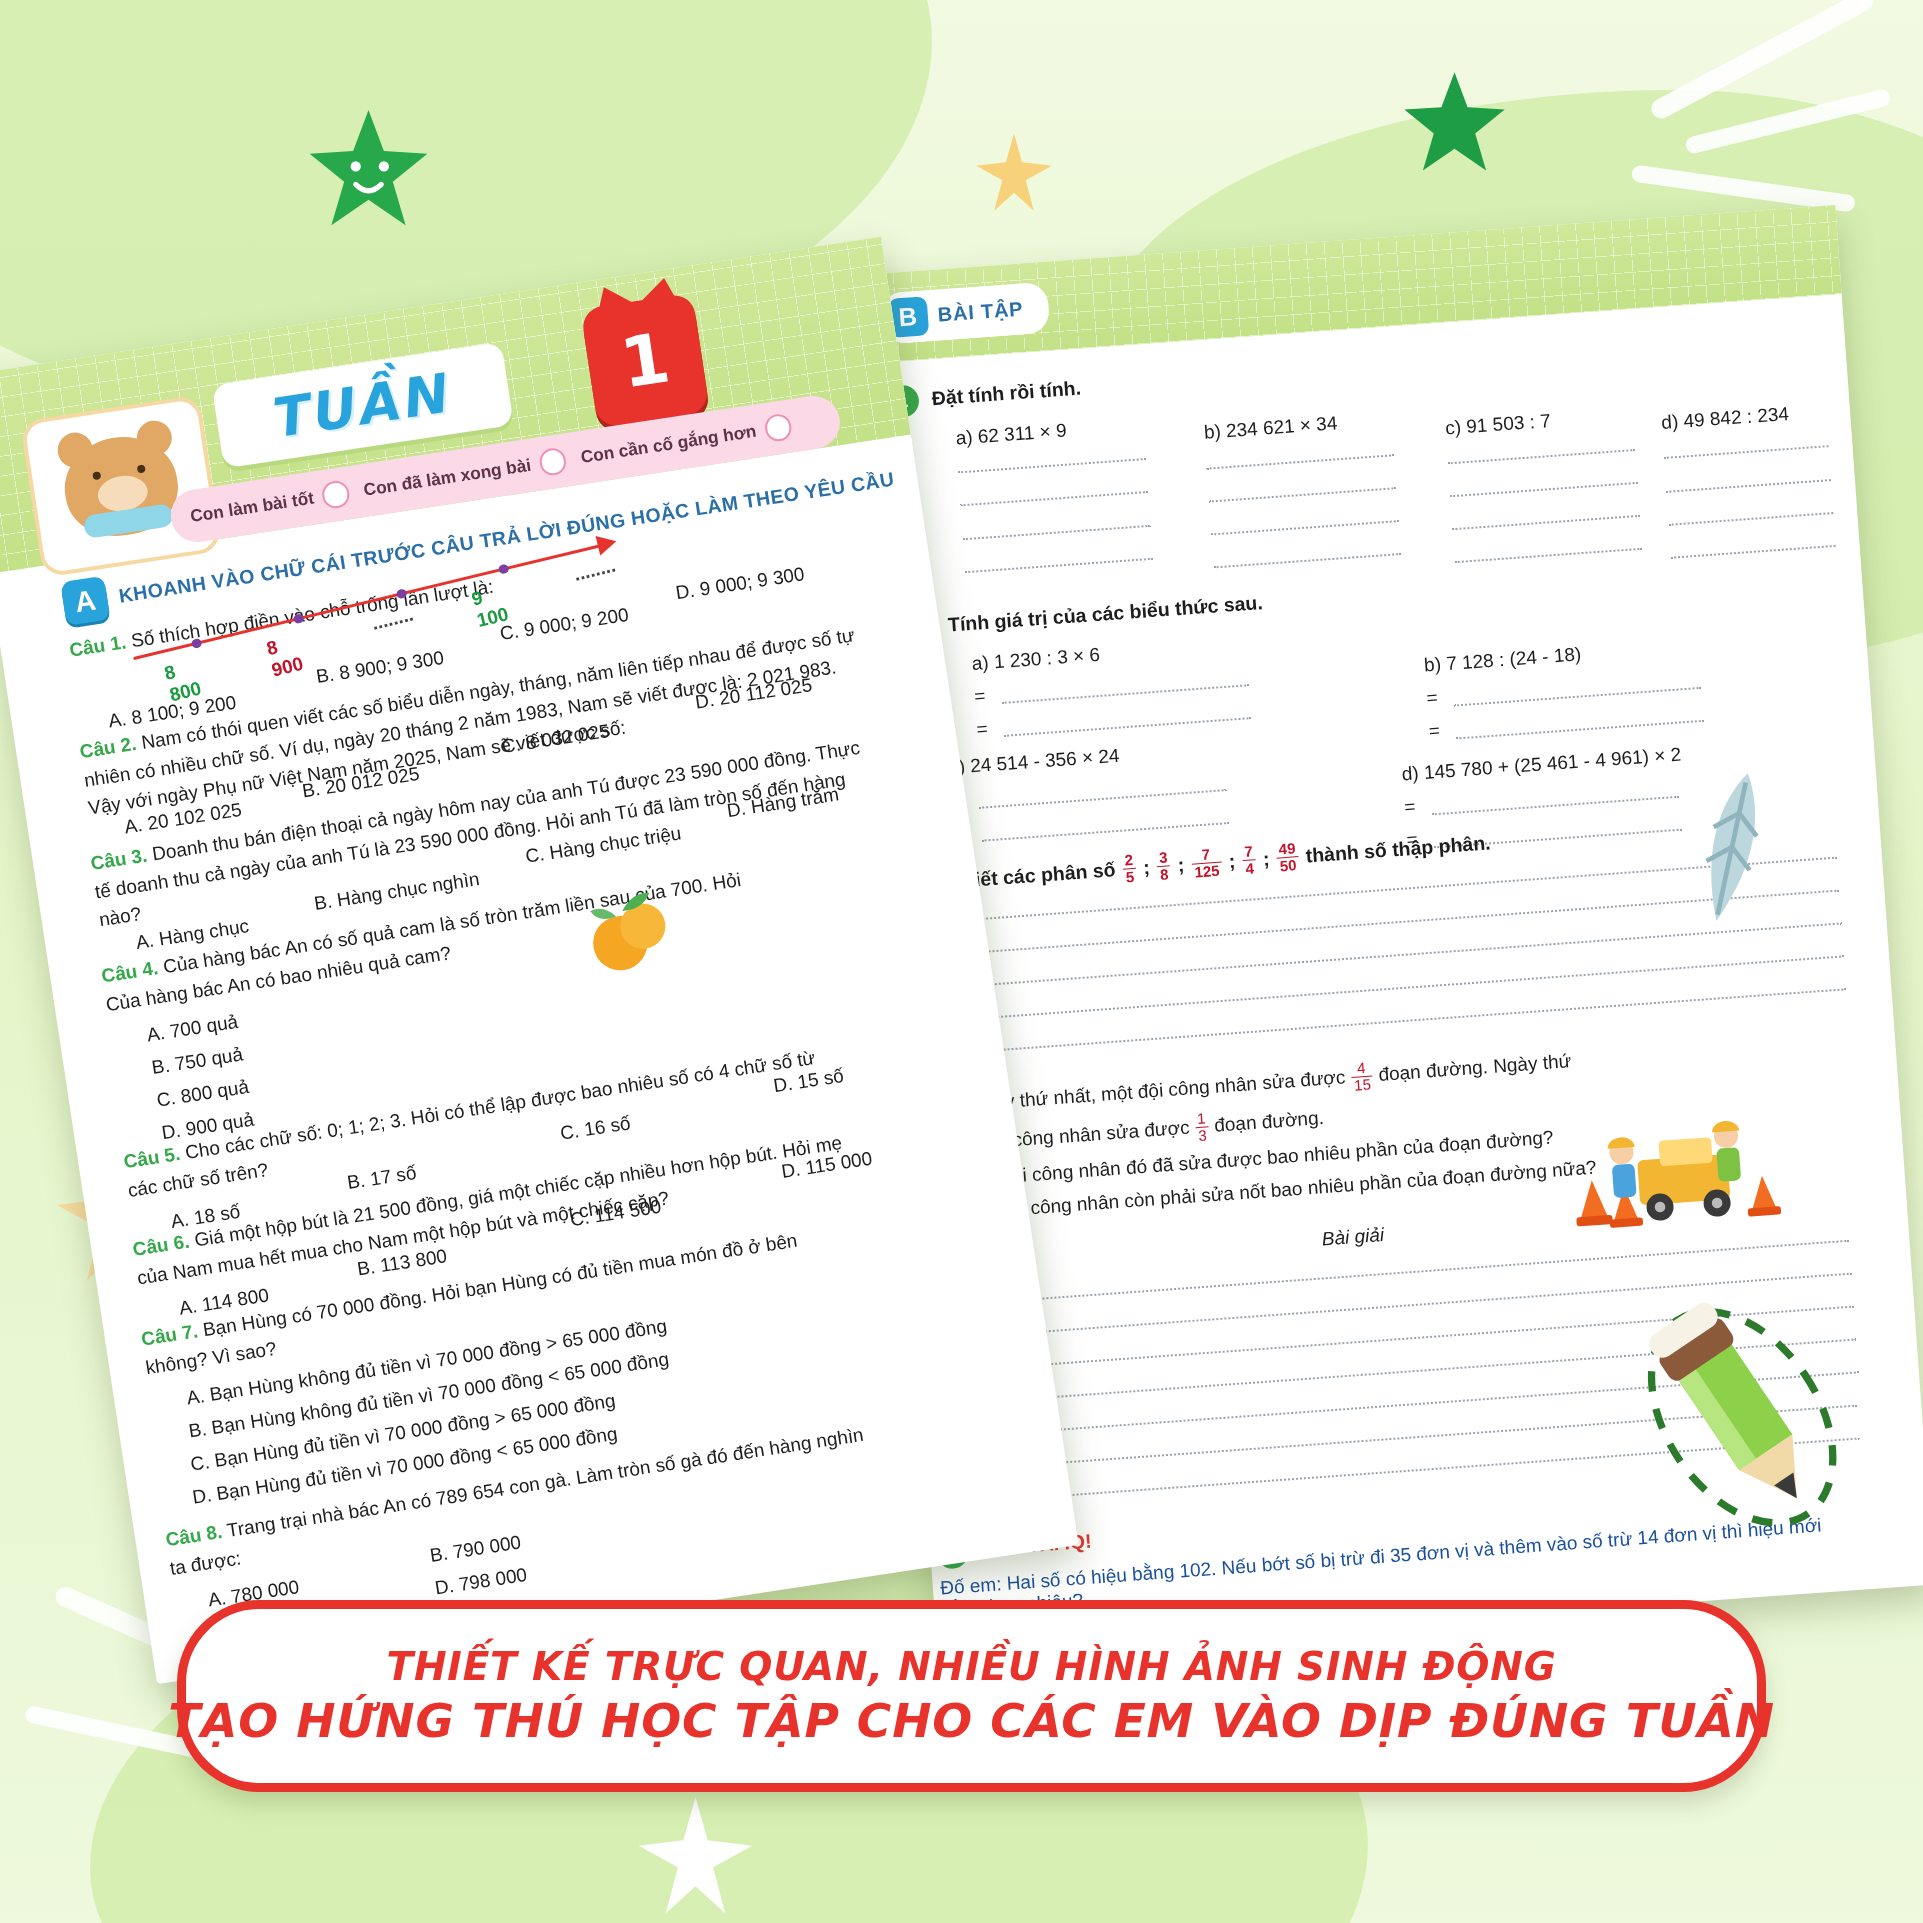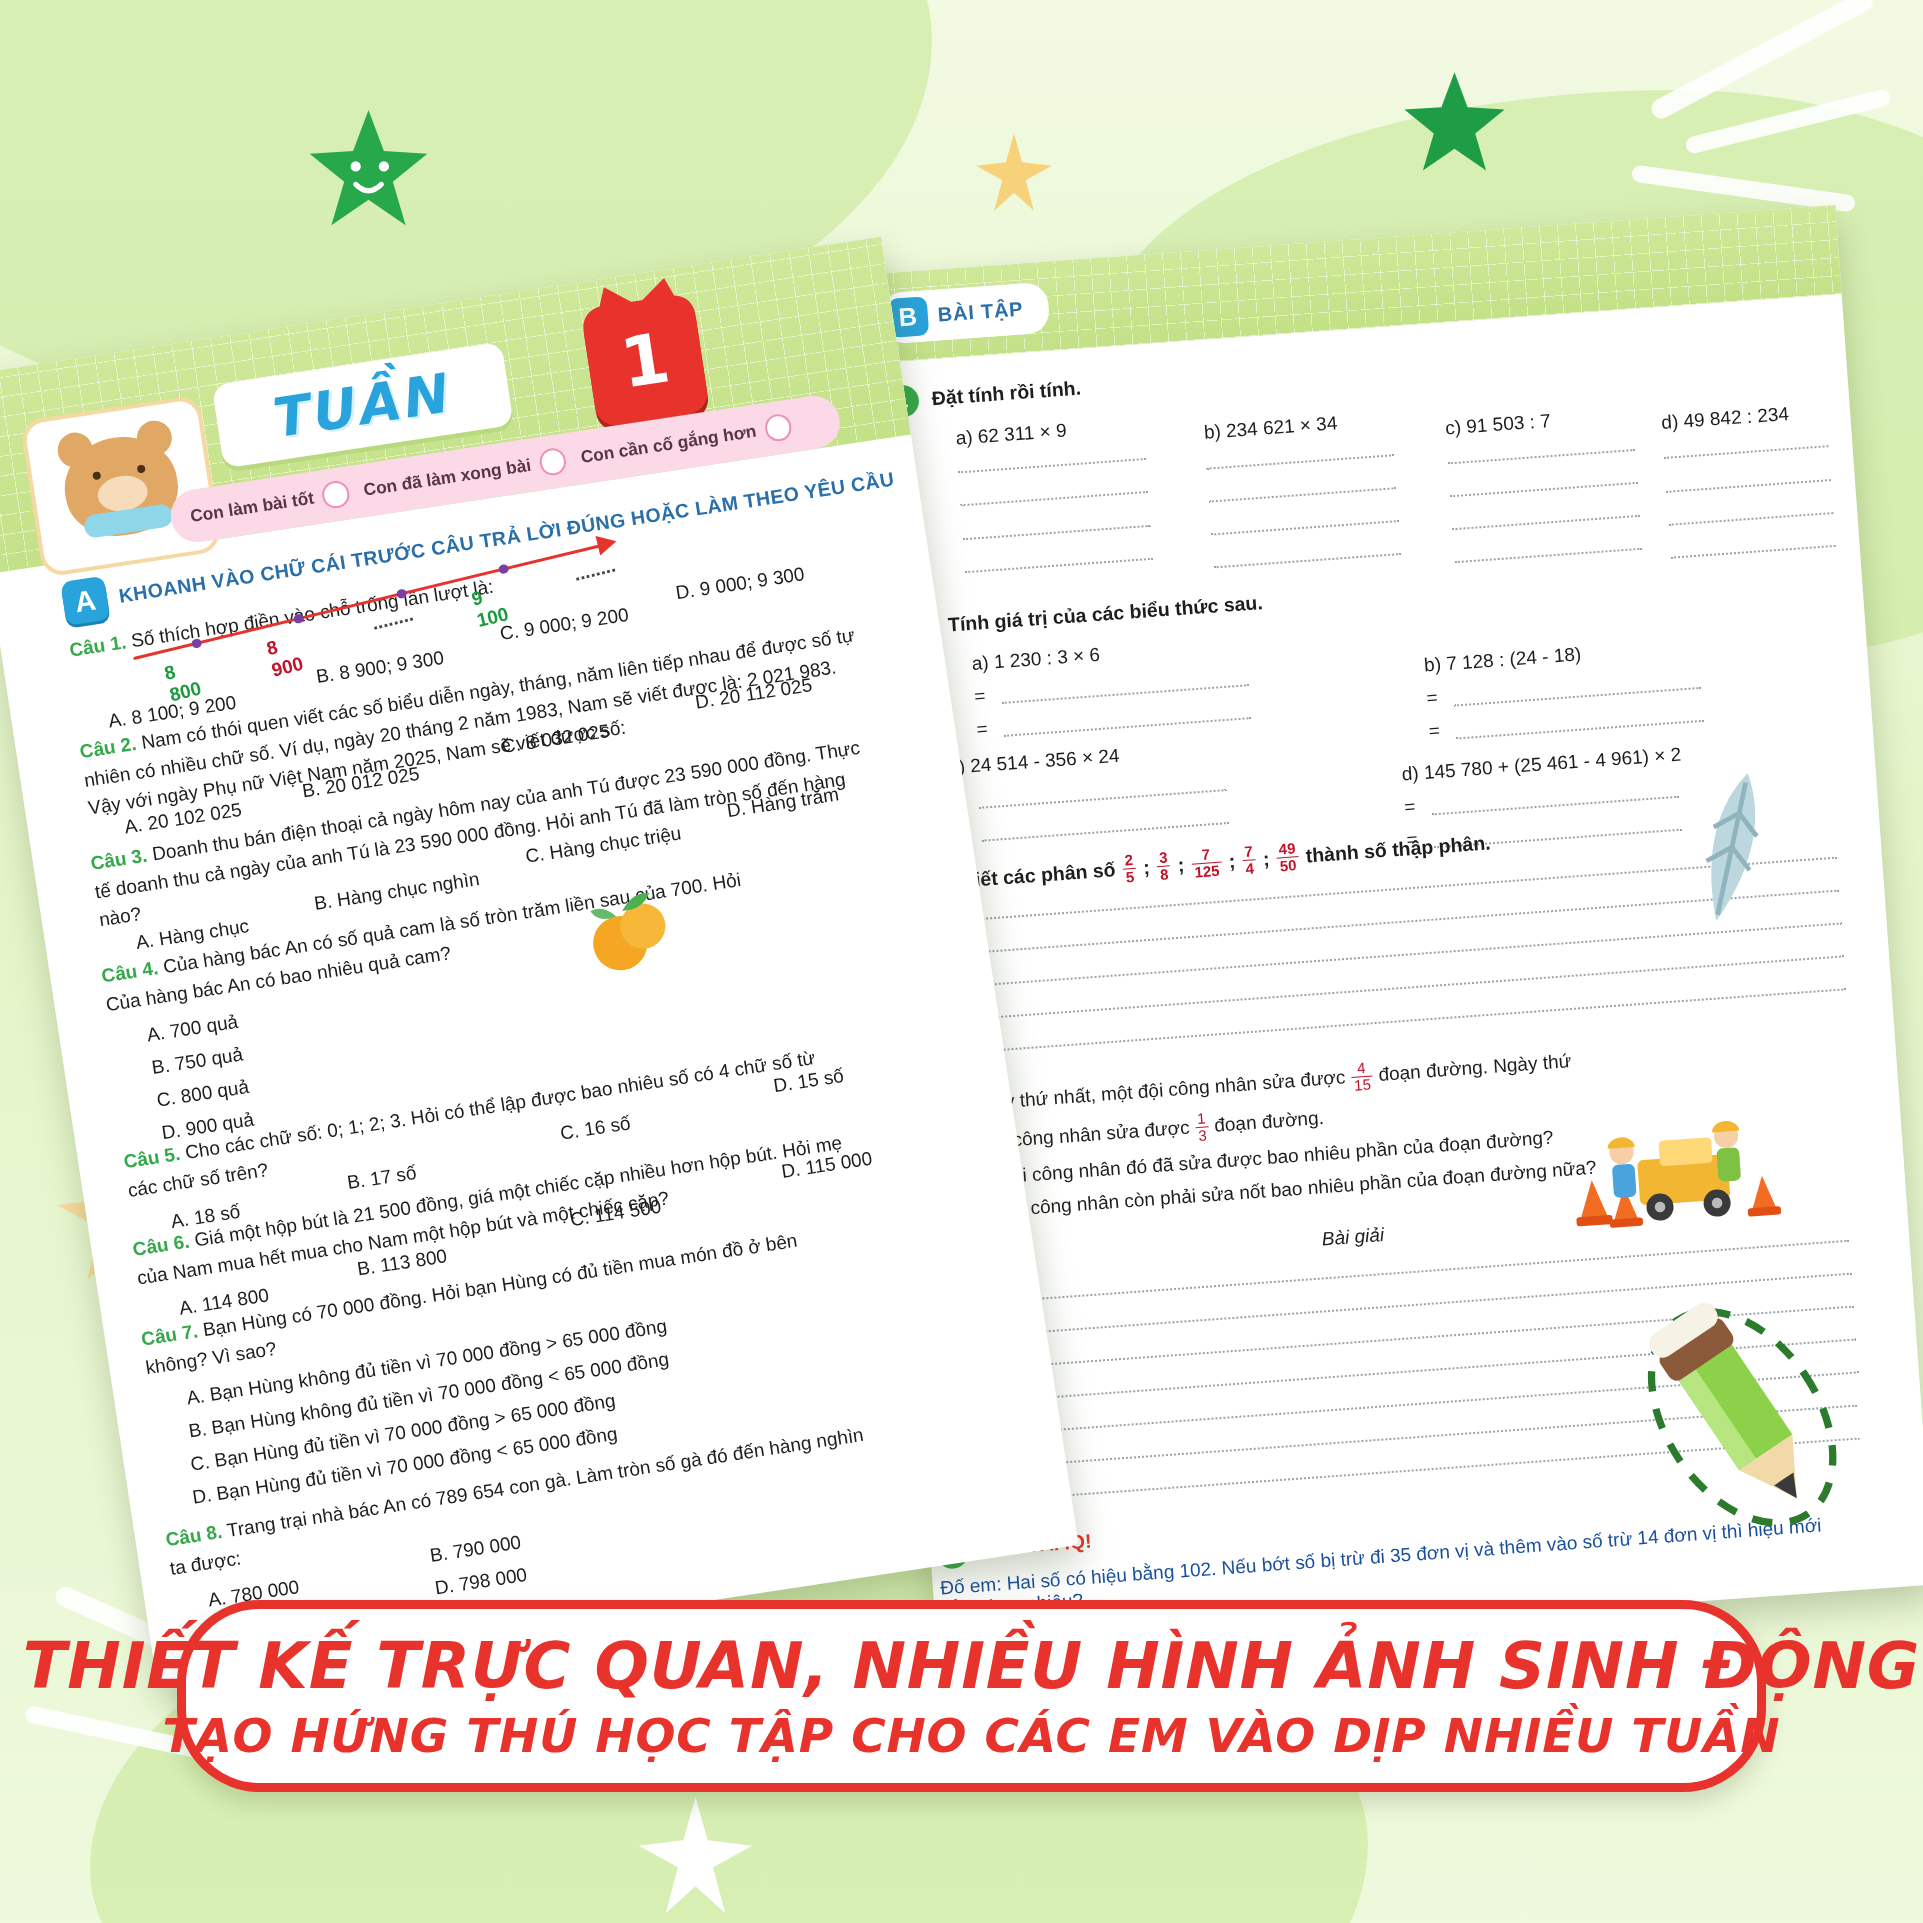--- a/index.html
+++ b/index.html
@@ -138,21 +138,21 @@
   
   .banner{
     position:absolute;left:177px;bottom:132px;width:1571px;height:174px;background:#ffffff;
     border:9px solid #e8322c;border-radius:83px;display:flex;flex-direction:column;
     align-items:center;justify-content:center;gap:4.5px;box-shadow:0 12px 22.5px rgba(60,80,30,.18);
   }
   .banner .l1,.banner .l2{
     font-family:"DejaVu Sans",sans-serif;font-weight:bold;font-style:italic;color:#e8322c;
     letter-spacing:0.8px;white-space:nowrap;
   }
-  .banner .l1{font-size:64px;}
+  .banner .l1{font-size:39px;}
   .banner .l2{font-size:47px;}
 </style>
 </head>
 <body>
 
 <div class="bg">
   <div class="blob b1"></div>
   <div class="blob b2"></div>
   <div class="blob b3"></div>
 
@@ -501,15 +501,15 @@
     <span>Trang trại nhà bác An có 789 654 con gà. Làm tròn số gà đó đến hàng nghìn ta được:</span>
   </div>
   <div class="txt" style="left:63px;top:1237px;font-size:19px;">A. 780 000</div>
   <div class="txt" style="left:289px;top:1226px;font-size:19px;">B. 790 000</div>
   <div class="txt" style="left:63px;top:1271px;font-size:19px;">C. 789 000</div>
   <div class="txt" style="left:289px;top:1259px;font-size:19px;">D. 798 000</div>
 </div>
 
 <div class="banner">
   <div class="l1">THIẾT KẾ TRỰC QUAN, NHIỀU HÌNH ẢNH SINH ĐỘNG</div>
-  <div class="l2">TẠO HỨNG THÚ HỌC TẬP CHO CÁC EM VÀO DỊP NHIỀU TUẦN</div>
+  <div class="l2">TẠO HỨNG THÚ HỌC TẬP CHO CÁC EM VÀO DỊP ĐÚNG TUẦN</div>
 </div>
 
 
 </body></html>

